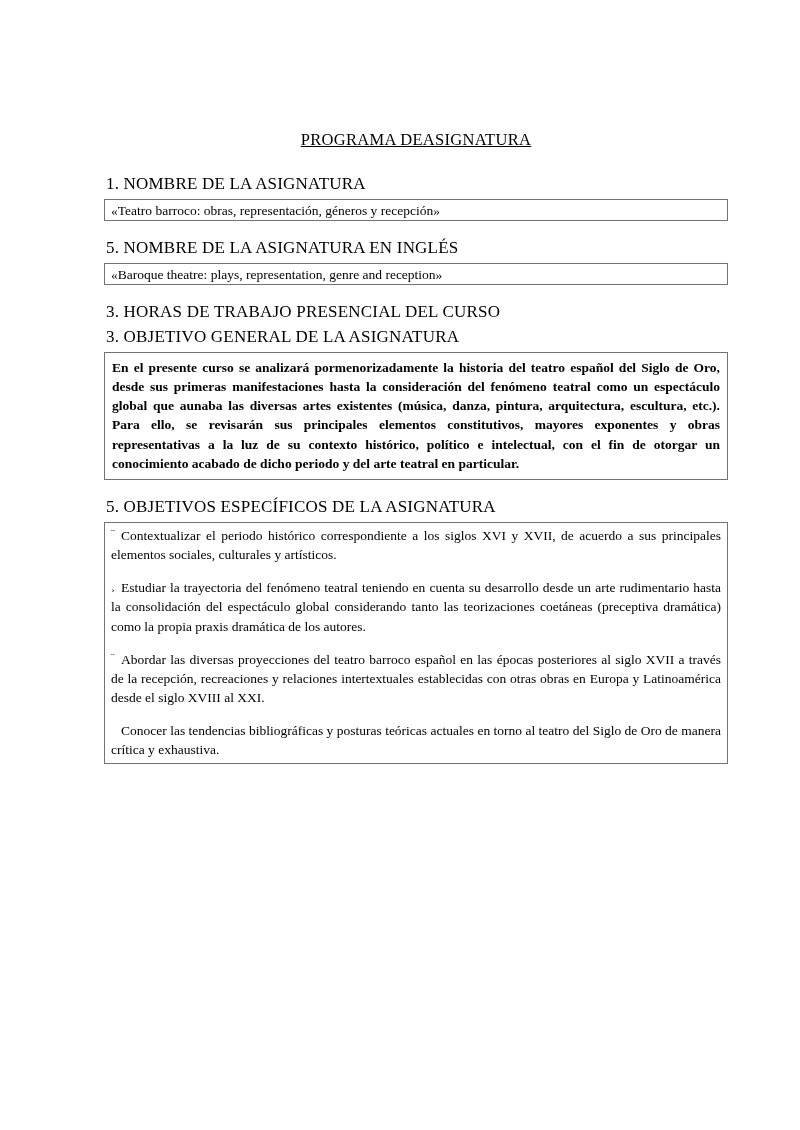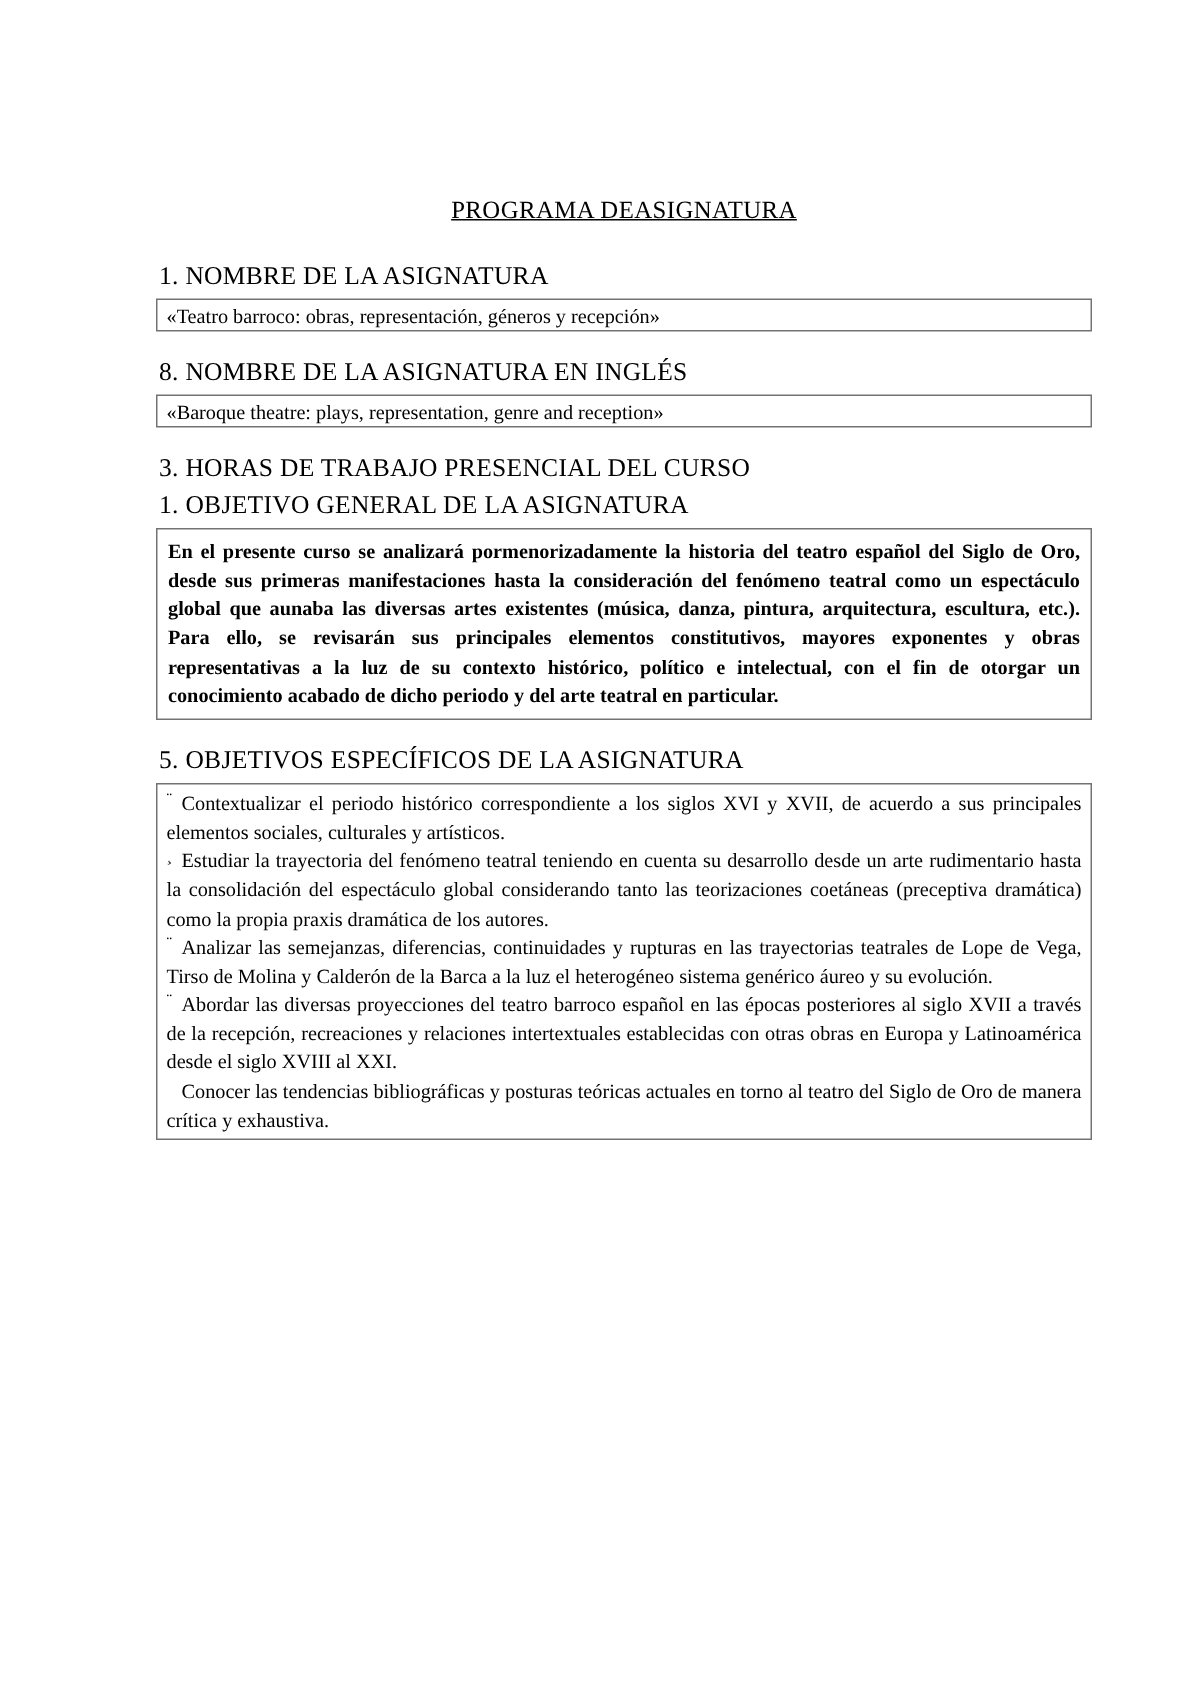--- a/index.html
+++ b/index.html
@@ -60,51 +60,50 @@
     margin: 0;
     text-align: justify;
     line-height: 1.42;
   }
   .box.objectives p {
     margin: 0 0 0 0;
     text-align: justify;
     line-height: 1.42;
   }
   .box.objectives p + p {
-    margin-top: 0;
+    margin-top: 14px;
   }
   .bullet-dash {
     display: inline-block;
     width: 10px;
     font-size: 11px;
     vertical-align: top;
   }
 </style>
 </head>
 <body>
 
 <div class="page">
 
   <h1 class="doc-title">PROGRAMA DEASIGNATURA</h1>
 
   <div class="section-heading">1. NOMBRE DE LA ASIGNATURA</div>
   <div class="box single">«Teatro barroco: obras, representación, géneros y recepción»</div>
 
-  <div class="section-heading">8. NOMBRE DE LA ASIGNATURA EN INGLÉS</div>
+  <div class="section-heading">5. NOMBRE DE LA ASIGNATURA EN INGLÉS</div>
   <div class="box single">«Baroque theatre: plays, representation, genre and reception»</div>
 
   <div class="section-heading">3. HORAS DE TRABAJO PRESENCIAL DEL CURSO</div>
 
-  <div class="section-heading">1. OBJETIVO GENERAL DE LA ASIGNATURA</div>
+  <div class="section-heading">3. OBJETIVO GENERAL DE LA ASIGNATURA</div>
   <div class="box justified">
     <p>En el presente curso se analizará pormenorizadamente la historia del teatro español del Siglo de Oro, desde sus primeras manifestaciones hasta la consideración del fenómeno teatral como un espectáculo global que aunaba las diversas artes existentes (música, danza, pintura, arquitectura, escultura, etc.). Para ello, se revisarán sus principales elementos constitutivos, mayores exponentes y obras representativas a la luz de su contexto histórico, político e intelectual, con el fin de otorgar un conocimiento acabado de dicho periodo y del arte teatral en particular.</p>
   </div>
 
   <div class="section-heading">5. OBJETIVOS ESPECÍFICOS DE LA ASIGNATURA</div>
   <div class="box objectives">
     <p><span class="bullet-dash">¨</span><span>Contextualizar el periodo histórico correspondiente a los siglos XVI y XVII, de acuerdo a sus principales elementos sociales, culturales y artísticos.</span></p>
     <p><span class="bullet-dash">¸</span><span>Estudiar la trayectoria del fenómeno teatral teniendo en cuenta su desarrollo desde un arte rudimentario hasta la consolidación del espectáculo global considerando tanto las teorizaciones coetáneas (preceptiva dramática) como la propia praxis dramática de los autores.</span></p>
-    <p><span class="bullet-dash">¨</span><span>Analizar las semejanzas, diferencias, continuidades y rupturas en las trayectorias teatrales de Lope de Vega, Tirso de Molina y Calderón de la Barca a la luz el heterogéneo sistema genérico áureo y su evolución.</span></p>
     <p><span class="bullet-dash">¨</span><span>Abordar las diversas proyecciones del teatro barroco español en las épocas posteriores al siglo XVII a través de la recepción, recreaciones y relaciones intertextuales establecidas con otras obras en Europa y Latinoamérica desde el siglo XVIII al XXI.</span></p>
     <p><span class="bullet-dash"></span><span>Conocer las tendencias bibliográficas y posturas teóricas actuales en torno al teatro del Siglo de Oro de manera crítica y exhaustiva.</span></p>
   </div>
 
 </div>
 
 </body></html>

